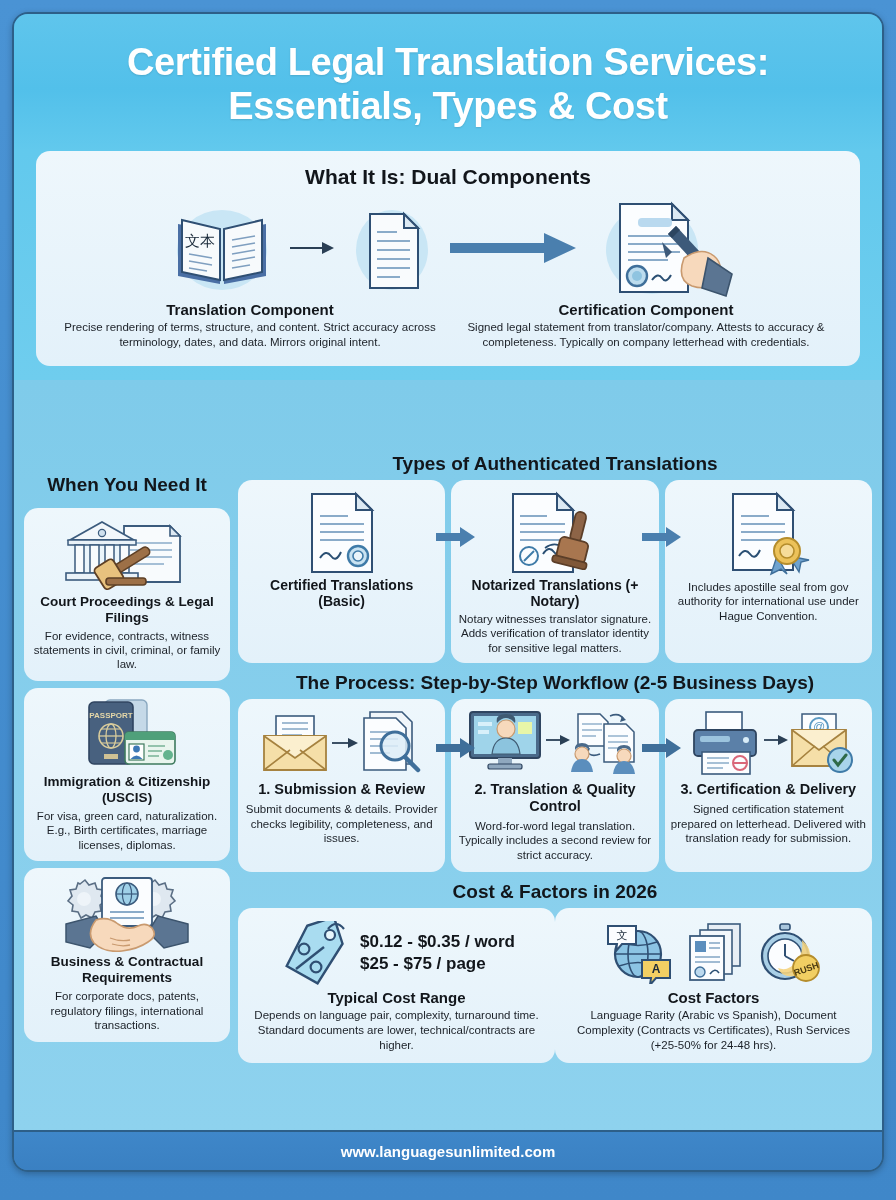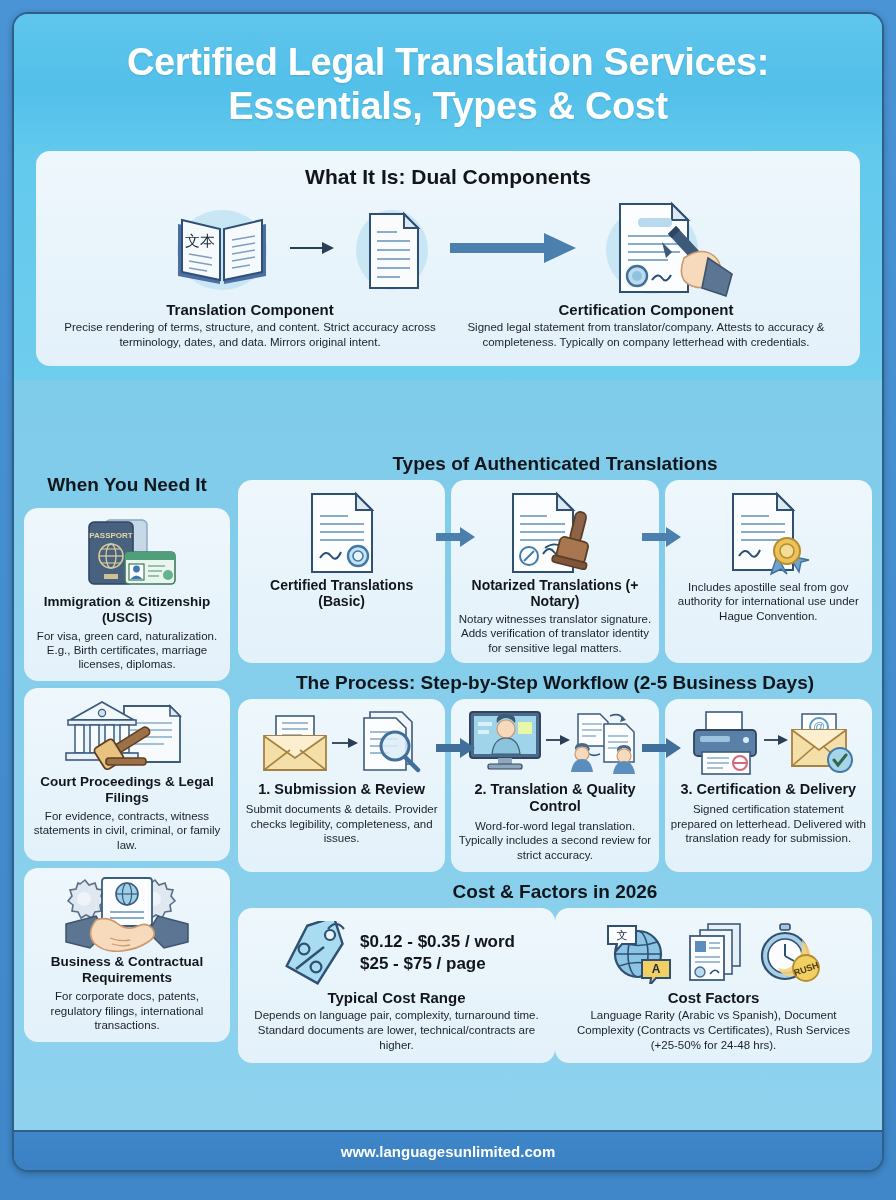--- a/index.html
+++ b/index.html
@@ -231,20 +231,52 @@
           <div class="d">Signed legal statement from translator/company. Attests to accuracy &amp; completeness. Typically on company letterhead with credentials.</div>
         </div>
       </div>
     </div>
   </div>
 
   <div class="mid">
 
     <div class="left-col">
       <div class="sec-head">When You Need It</div>
+
+      <div class="card need-card">
+        <div class="ic">
+          <svg width="130" height="76" viewBox="0 0 130 76">
+            <path d="M62 10 H108 L118 20 V66 H62 Z" fill="#f8fbfd" stroke="#3b5b7d" stroke-width="1.8"></path>
+            <path d="M108 10 L118 20 H108 Z" fill="#dde9f3" stroke="#3b5b7d" stroke-width="1.6"></path>
+            <g stroke="#8aabc9" stroke-width="1.6">
+              <line x1="68" y1="27" x2="110" y2="27"></line>
+                  <line x1="68" y1="34" x2="110" y2="34"></line>
+              <line x1="68" y1="41" x2="110" y2="41"></line>
+                  <line x1="68" y1="48" x2="102" y2="48"></line>
+            </g>
+            <path d="M8 24 L40 6 L72 24 Z" fill="#f2f7fb" stroke="#3b5b7d" stroke-width="1.8"></path>
+            <circle cx="40" cy="17" r="3.6" fill="#cfe0ee" stroke="#3b5b7d" stroke-width="1.2"></circle>
+            <rect x="6" y="24" width="68" height="5" fill="#eaf2f8" stroke="#3b5b7d" stroke-width="1.5"></rect>
+            <g fill="#f8fbfd" stroke="#3b5b7d" stroke-width="1.5">
+              <rect x="13" y="29" width="9" height="28"></rect>
+                  <rect x="28" y="29" width="9" height="28"></rect>
+              <rect x="43" y="29" width="9" height="28"></rect>
+                  <rect x="58" y="29" width="9" height="28"></rect>
+            </g>
+            <rect x="4" y="57" width="72" height="7" fill="#eaf2f8" stroke="#3b5b7d" stroke-width="1.6"></rect>
+            <g transform="rotate(-32 70 48)">
+              <rect x="42" y="40" width="50" height="9" rx="4" fill="#9d7047" stroke="#5e4026" stroke-width="1.6"></rect>
+              <rect x="34" y="32" width="22" height="25" rx="4" fill="#e8c27e" stroke="#5e4026" stroke-width="1.8"></rect>
+            </g>
+            <rect x="44" y="62" width="40" height="7" rx="3" fill="#9d7047" stroke="#5e4026" stroke-width="1.6"></rect>
+          </svg>
+        </div>
+        <div class="t">Court Proceedings &amp; Legal Filings</div>
+        <div class="d">For evidence, contracts, witness statements in civil, criminal, or family law.</div>
+      </div>
 
       <div class="card need-card">
         <div class="ic">
           <svg width="120" height="76" viewBox="0 0 120 76">
             <rect x="38" y="4" width="42" height="62" rx="5" fill="#c5d9e8" stroke="#8aa8c0" stroke-width="1.4"></rect>
             <rect x="22" y="6" width="44" height="62" rx="5" fill="#48617f" stroke="#2f4460" stroke-width="1.6"></rect>
             <text x="44" y="22" font-size="8" text-anchor="middle" fill="#e3d6a8" font-family="'Liberation Sans',sans-serif" font-weight="bold">PASSPORT</text>
             <circle cx="44" cy="40" r="12" fill="none" stroke="#d9cc9c" stroke-width="1.6"></circle>
             <ellipse cx="44" cy="40" rx="5" ry="12" fill="none" stroke="#d9cc9c" stroke-width="1.3"></ellipse>
             <line x1="32" y1="40" x2="56" y2="40" stroke="#d9cc9c" stroke-width="1.3"></line>
@@ -264,52 +296,20 @@
             <circle cx="101" cy="59" r="5" fill="#63b38e"></circle>
           </svg>
         </div>
         <div class="t">Immigration &amp; Citizenship (USCIS)</div>
         <div class="d">For visa, green card, naturalization. E.g., Birth certificates, marriage licenses, diplomas.</div>
       </div>
 
       <div class="card need-card">
         <div class="ic">
           <svg width="130" height="76" viewBox="0 0 130 76">
-            <path d="M62 10 H108 L118 20 V66 H62 Z" fill="#f8fbfd" stroke="#3b5b7d" stroke-width="1.8"></path>
-            <path d="M108 10 L118 20 H108 Z" fill="#dde9f3" stroke="#3b5b7d" stroke-width="1.6"></path>
-            <g stroke="#8aabc9" stroke-width="1.6">
-              <line x1="68" y1="27" x2="110" y2="27"></line>
-                  <line x1="68" y1="34" x2="110" y2="34"></line>
-              <line x1="68" y1="41" x2="110" y2="41"></line>
-                  <line x1="68" y1="48" x2="102" y2="48"></line>
-            </g>
-            <path d="M8 24 L40 6 L72 24 Z" fill="#f2f7fb" stroke="#3b5b7d" stroke-width="1.8"></path>
-            <circle cx="40" cy="17" r="3.6" fill="#cfe0ee" stroke="#3b5b7d" stroke-width="1.2"></circle>
-            <rect x="6" y="24" width="68" height="5" fill="#eaf2f8" stroke="#3b5b7d" stroke-width="1.5"></rect>
-            <g fill="#f8fbfd" stroke="#3b5b7d" stroke-width="1.5">
-              <rect x="13" y="29" width="9" height="28"></rect>
-                  <rect x="28" y="29" width="9" height="28"></rect>
-              <rect x="43" y="29" width="9" height="28"></rect>
-                  <rect x="58" y="29" width="9" height="28"></rect>
-            </g>
-            <rect x="4" y="57" width="72" height="7" fill="#eaf2f8" stroke="#3b5b7d" stroke-width="1.6"></rect>
-            <g transform="rotate(-32 70 48)">
-              <rect x="42" y="40" width="50" height="9" rx="4" fill="#9d7047" stroke="#5e4026" stroke-width="1.6"></rect>
-              <rect x="34" y="32" width="22" height="25" rx="4" fill="#e8c27e" stroke="#5e4026" stroke-width="1.8"></rect>
-            </g>
-            <rect x="44" y="62" width="40" height="7" rx="3" fill="#9d7047" stroke="#5e4026" stroke-width="1.6"></rect>
-          </svg>
-        </div>
-        <div class="t">Court Proceedings &amp; Legal Filings</div>
-        <div class="d">For evidence, contracts, witness statements in civil, criminal, or family law.</div>
-      </div>
-
-      <div class="card need-card">
-        <div class="ic">
-          <svg width="130" height="76" viewBox="0 0 130 76">
             <g fill="#dfe8f0" stroke="#5b6f85" stroke-width="1.6">
               <path d="M26 8 l5 -4 4 5 6 -2 2 6 6 1 -2 6 4 5 -5 4 1 6 -6 1 -3 6 -6 -3 -5 3 -3 -6 -6 -1 1 -6 -5 -4 4 -5 -2 -6 6 -1 2 -6 Z" transform="translate(-8,0)"></path>
               <path d="M96 8 l5 -4 4 5 6 -2 2 6 6 1 -2 6 4 5 -5 4 1 6 -6 1 -3 6 -6 -3 -5 3 -3 -6 -6 -1 1 -6 -5 -4 4 -5 -2 -6 6 -1 2 -6 Z" transform="translate(-8,0)"></path>
             </g>
             <circle cx="22" cy="23" r="7" fill="#eef4f9"></circle>
             <circle cx="92" cy="23" r="7" fill="#eef4f9"></circle>
             <rect x="40" y="2" width="50" height="48" rx="3" fill="#fbfdff" stroke="#3b5b7d" stroke-width="1.8"></rect>
             <circle cx="65" cy="18" r="11" fill="#9fd0e8" stroke="#3b5b7d" stroke-width="1.6"></circle>
             <ellipse cx="65" cy="18" rx="4.6" ry="11" fill="none" stroke="#3b5b7d" stroke-width="1.2"></ellipse>
             <line x1="54" y1="18" x2="76" y2="18" stroke="#3b5b7d" stroke-width="1.2"></line>

